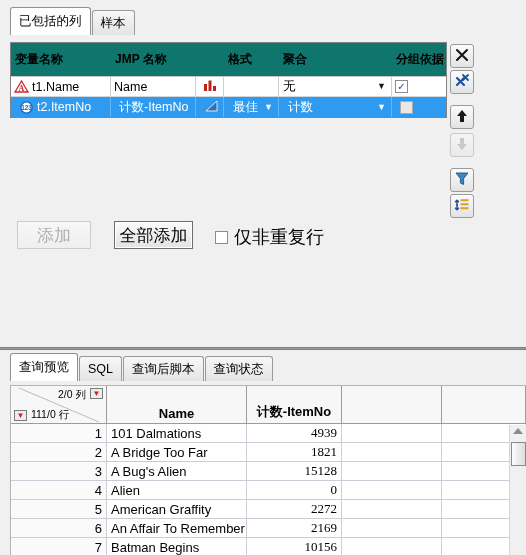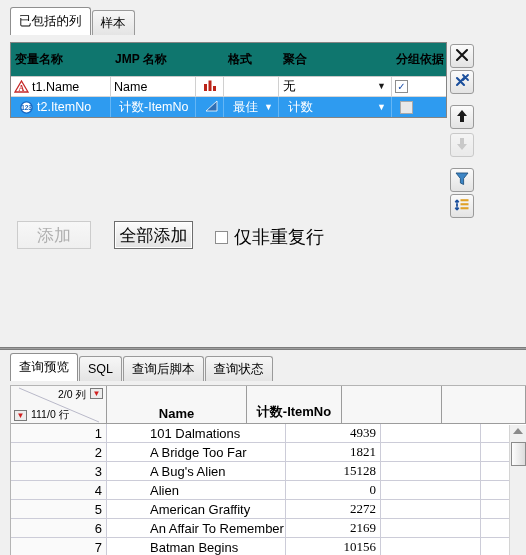--- a/index.html
+++ b/index.html
@@ -216,21 +216,21 @@
   .dt-row { display: flex; height: 19px; font-size: 13px;
             border-bottom: 1px solid #ccccd8; }
   .dt-row .rcell {
     border-right: 1px solid #ccccd8;
     display: flex; align-items: center;
     padding: 0 4px;
     overflow: hidden; white-space: nowrap;
   }
   .rn { width: 96px; flex: 0 0 auto; justify-content: flex-end;
         background: #fafafa; border-right: 1px solid #9c9c9c; }
-  .rname { width: 140px; flex: 0 0 auto; margin-left: 39px; }
+  .rname { width: 140px; flex: 0 0 auto; }
   .rcnt { width: 95px; flex: 0 0 auto; justify-content: flex-end; font-family: Liberation Serif, serif; }
   .re1 { width: 100px; flex: 0 0 auto; }
   .re2 { width: 84px; flex: 0 0 auto; }
 
   
   .vscroll {
     position: absolute; right: 0; top: 39px;
     width: 17px; height: 133px;
     background: #f0f0f0;
     border-left: 1px solid #d4d4d4;

